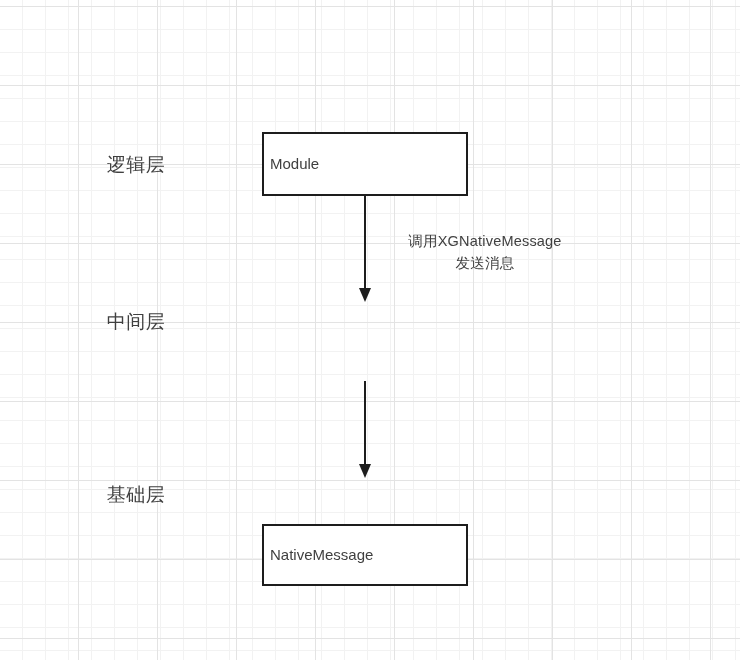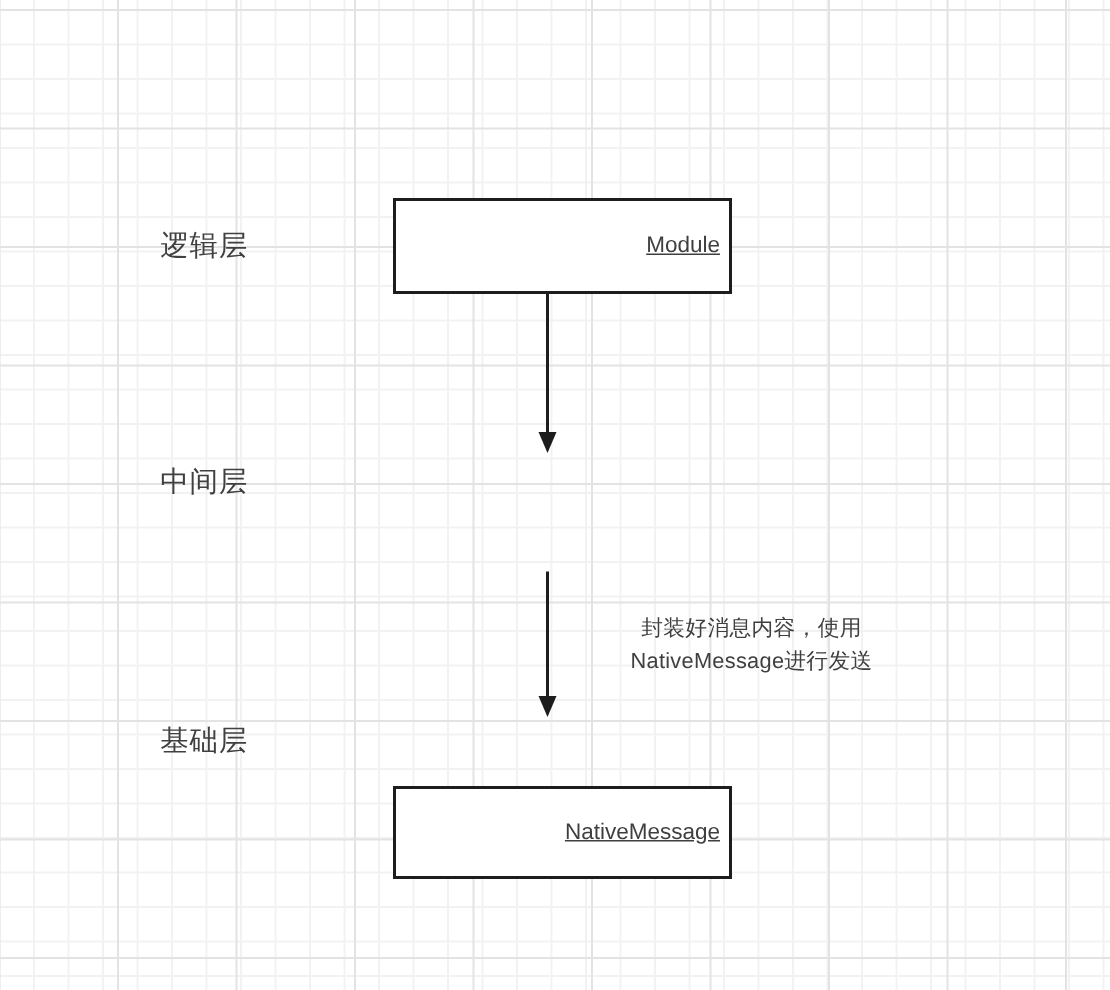--- a/index.html
+++ b/index.html
@@ -44,32 +44,31 @@
     font-size: 19px;
     line-height: 18px;
     letter-spacing: 0.5px;
     white-space: nowrap;
   }
 
   
   .node {
     position: absolute;
     left: 262px;
-    width: 226px;
+    width: 206px;
     box-sizing: border-box;
     border: 2px solid #1d1d1d;
     background: #ffffff;
     display: flex;
     align-items: center;
-    justify-content: flex-end;
+    justify-content: flex-start;
     text-align: center;
     color: #3f3f3f;
     font-size: 15px;
     line-height: 20px;
-    text-decoration: underline;
   }
   .node .node-text {
     display: block;
     white-space: pre-line;
     padding: 0 6px;
   }
 
   #node-module      { top: 132px; height: 64px; }
   #node-xgnative    { top: 303px; height: 78px; }
   #node-native      { top: 480px; height: 62px; margin-top: 44px; }
@@ -119,24 +118,24 @@
   <div class="layer-label" style="top:313px">中间层</div>
 
   <div class="layer-label" style="top:486px">基础层</div>
 
   <div class="node" id="node-module">
     <span class="node-text">Module</span>
   </div>
 
   <div class="connector" id="connector-1"></div>
   <div class="arrowhead" id="arrowhead-1"></div>
+  <div class="edge-label" id="edge-label-1">调用XGNativeMessage
+发送消息</div>
 
 
   <div class="connector" id="connector-2"></div>
   <div class="arrowhead" id="arrowhead-2"></div>
-  <div class="edge-label" id="edge-label-2">封装好消息内容，使用
-NativeMessage进行发送</div>
 
   <div class="node" id="node-native">
     <span class="node-text">NativeMessage</span>
   </div>
 
 </div>
 
 </body></html>

